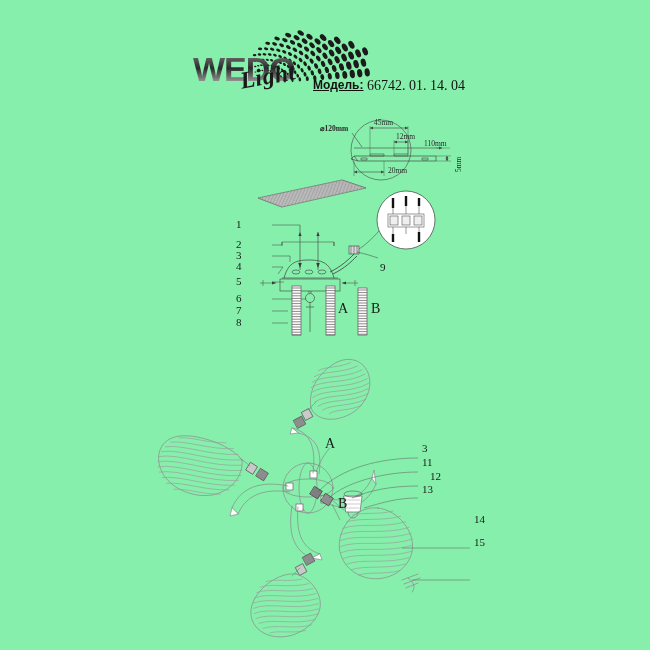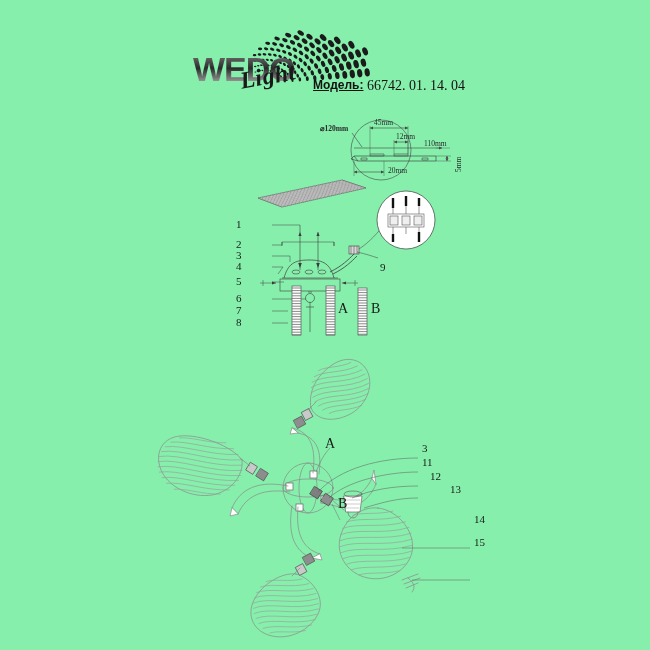--- a/index.html
+++ b/index.html
@@ -657,21 +657,21 @@
 
       <g stroke="#6a6a6a" fill="none" stroke-width="0.5">
         <path d="M176,132 C180,122 184,114 190,108"></path>
         <path d="M192,164 C196,172 198,176 200,180"></path>
       </g>
     </svg>
 
     <div class="abs callout-num" style="left:282px;top:102px;">3</div>
     <div class="abs callout-num" style="left:282px;top:116px;">11</div>
     <div class="abs callout-num" style="left:282px;top:130px;margin-left:8px;">12</div>
-    <div class="abs callout-num" style="left:282px;top:143px;margin-left:28px;">13</div>
+    <div class="abs callout-num" style="left:282px;top:143px;">13</div>
     <div class="abs callout-num" style="left:334px;top:173px;text-align:center;">14</div>
     <div class="abs callout-num" style="left:334px;top:196px;text-align:right;">15</div>
 
     <div class="abs callout-letter" style="left:185px;top:96px;">A</div>
     <div class="abs callout-letter" style="left:198px;top:156px;">B</div>
   </div>
 
 </div>
 
 </body></html>

